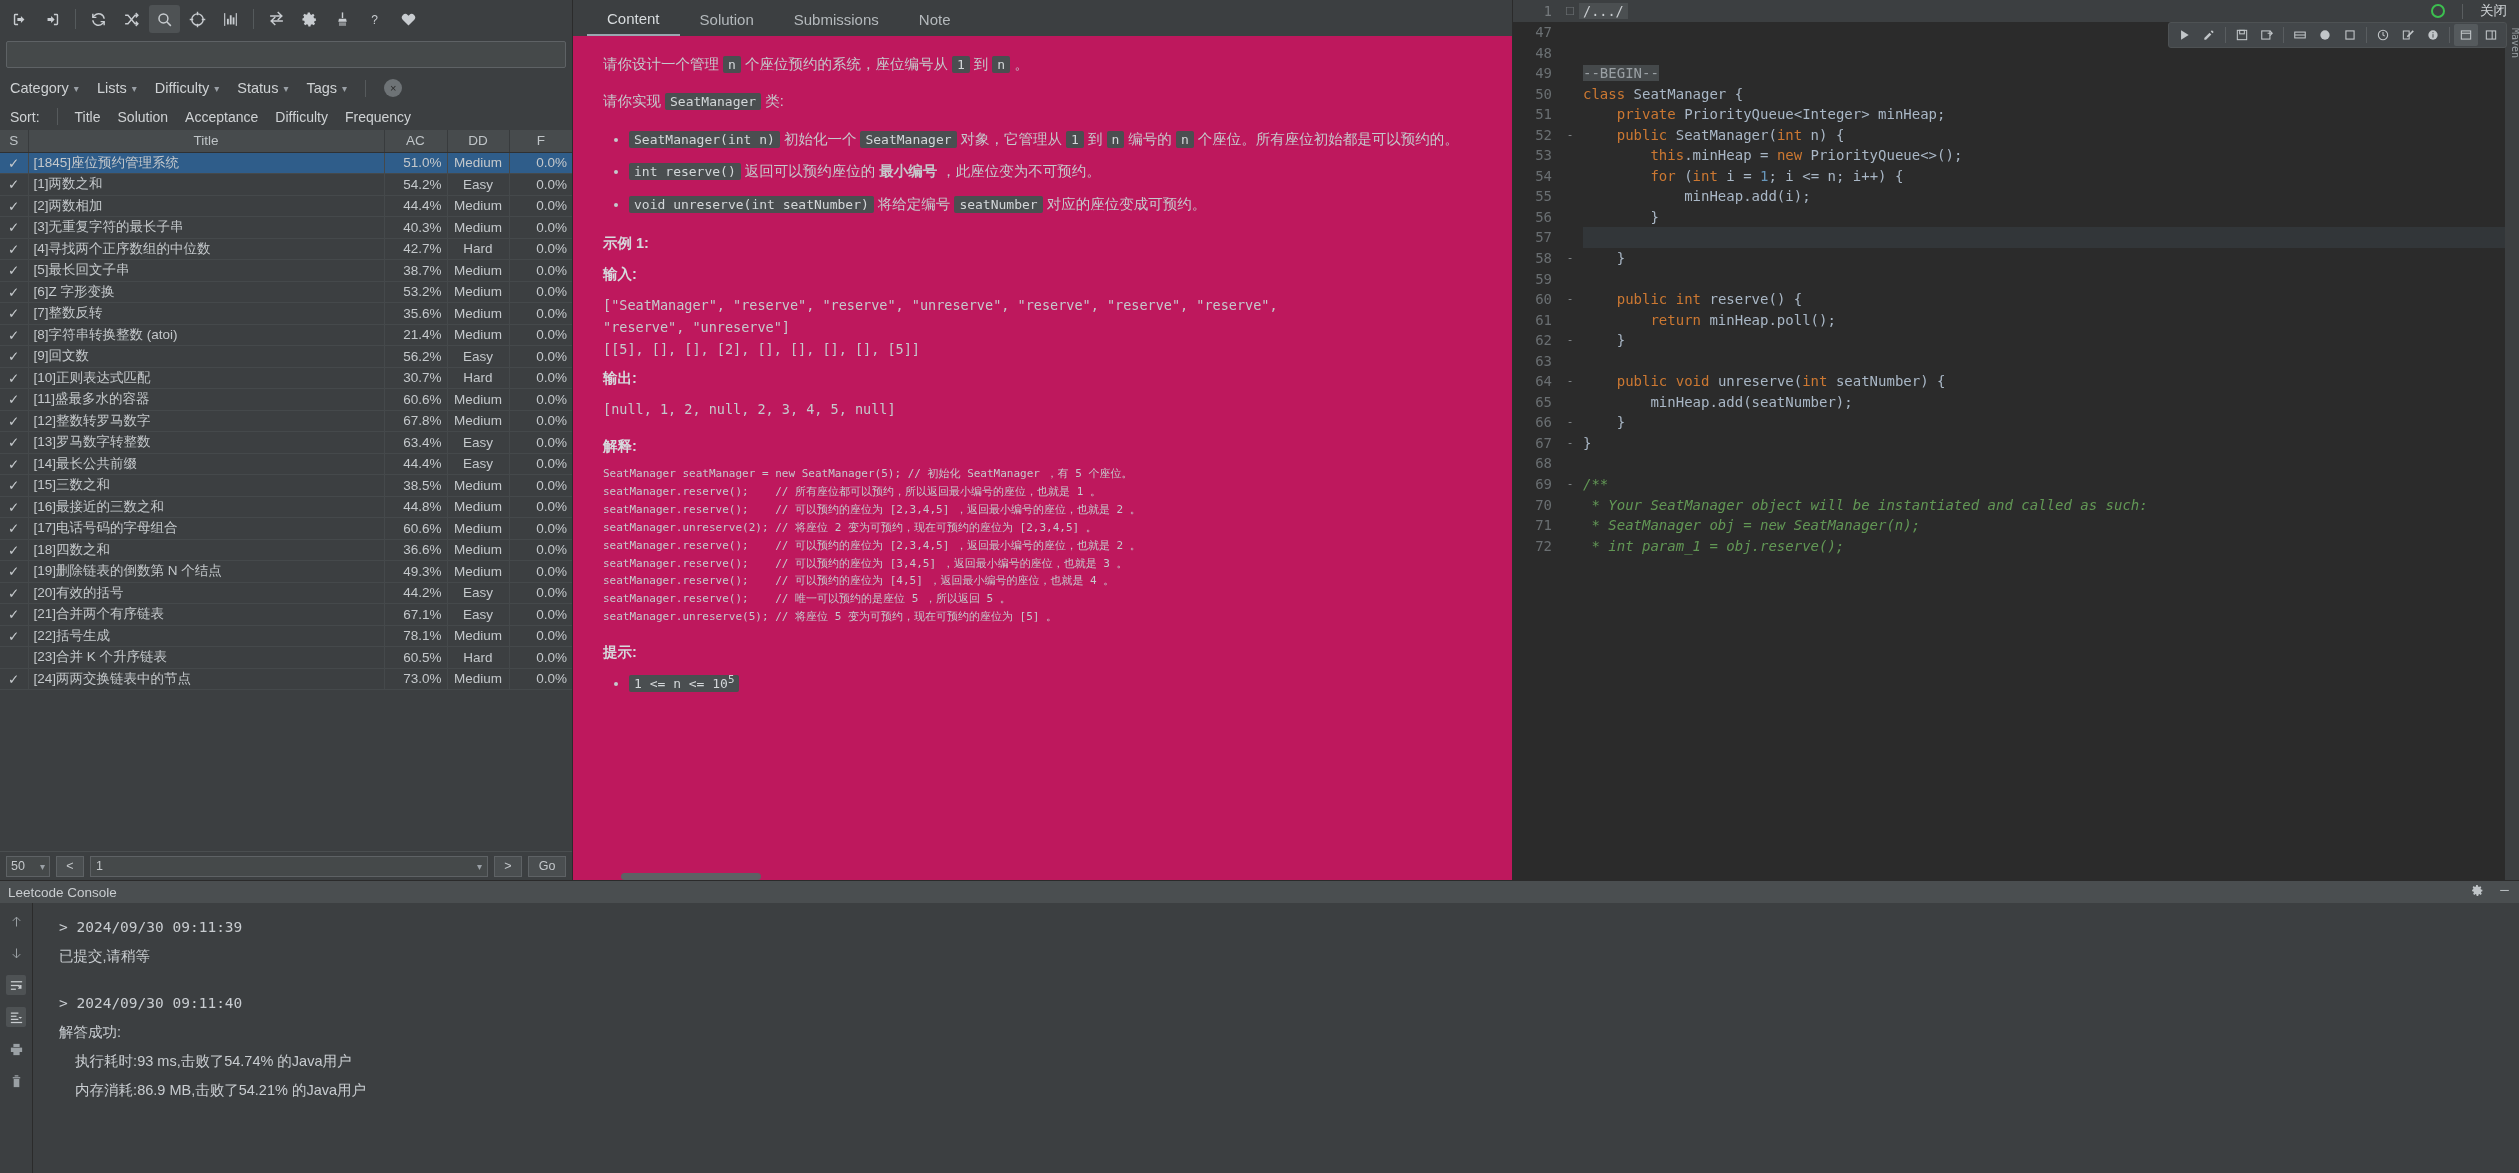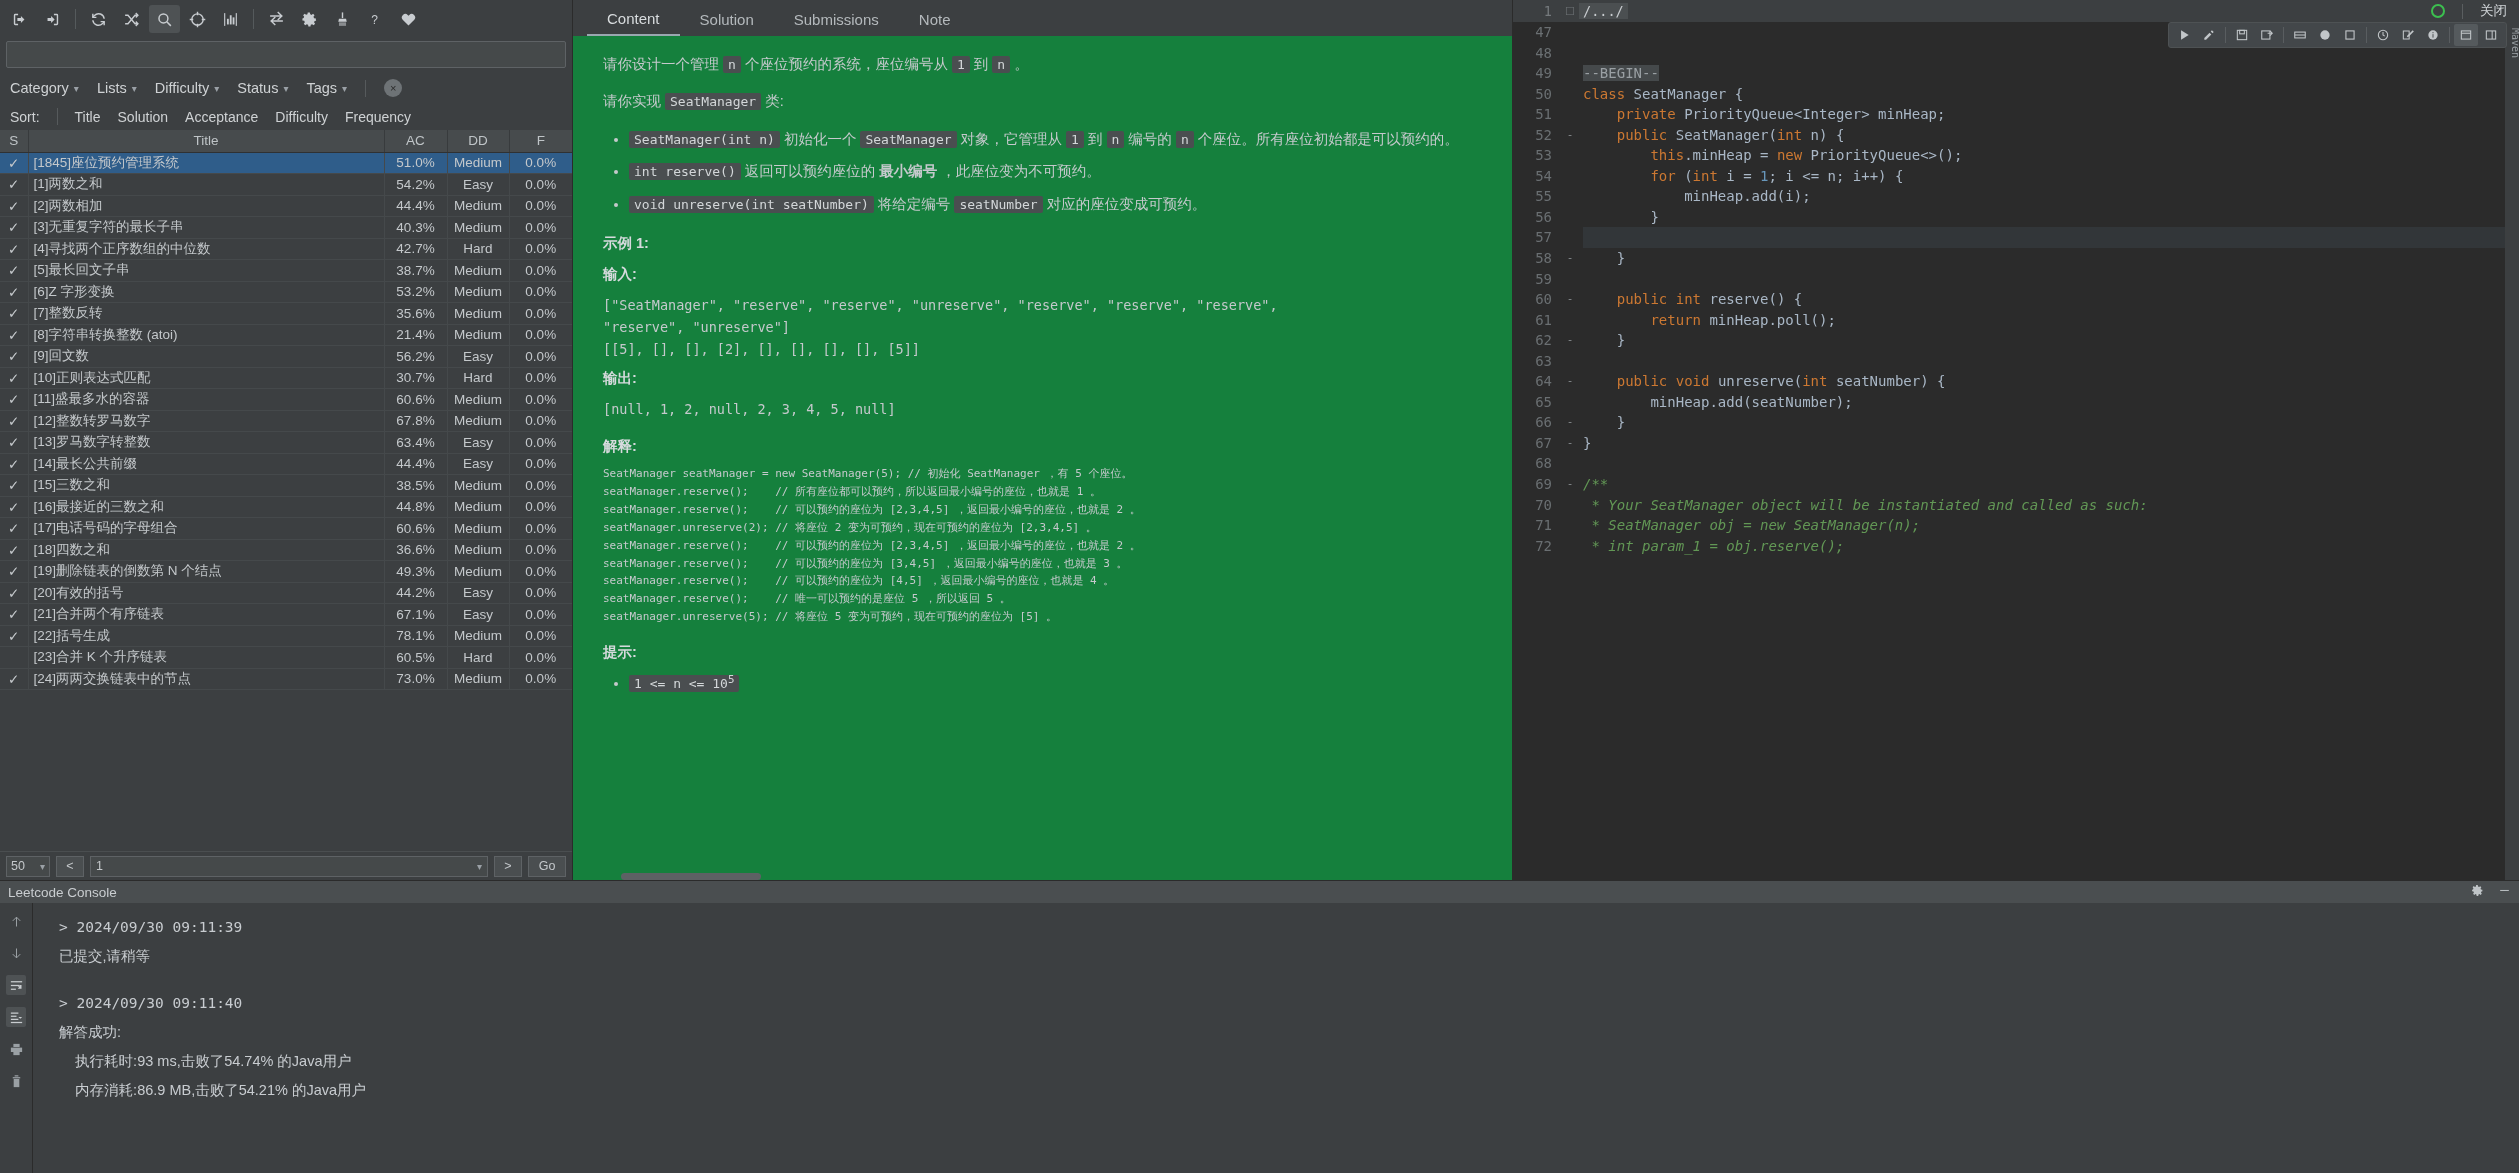--- a/index.html
+++ b/index.html
@@ -8,21 +8,21 @@
     background: #3c3f41;
     font-family: "Liberation Sans", sans-serif;
     overflow: hidden;
   }
   body { position: relative; }
 
   
   #app { position:absolute; inset:0; display:flex; flex-direction:column; }
   #top { display:flex; height:880px; }
   #left-panel { width:573px; background:#3c3f41; display:flex; flex-direction:column; border-right:1px solid #2b2b2b; }
-  #mid-panel { width:940px; background:#15803d; display:flex; flex-direction:column; border-right:1px solid #2b2b2b;}
+  #mid-panel { width:940px; background:#be185d; display:flex; flex-direction:column; border-right:1px solid #2b2b2b;}
   #right-panel { flex:1; background:#2b2b2b; display:flex; flex-direction:column; position:relative;}
 
   
   .ltoolbar { height:38px; display:flex; align-items:center; padding:0 4px; background:#3c3f41; gap:2px;}
   .tbtn { width:31px; height:28px; display:flex; align-items:center; justify-content:center; border-radius:3px; color:#c8ccd0;}
   .tbtn.active { background:#4e5254; }
   .tbtn svg { width:17px; height:17px; }
   .tsep { width:1px; height:20px; background:#555a5c; margin:0 5px; }
 
   
@@ -46,21 +46,21 @@
   table.problems th {
     background:#474b4d; color:#bfc4c7; font-weight:normal; font-size:13.5px;
     height:22px; border-right:1px solid #383b3d; border-bottom:1px solid #2f3133;
   }
   table.problems td {
     height:21.5px; border-bottom:1px solid #45494b; border-right:1px solid #45494b;
     color:#c4c8cb; padding:0 5px; white-space:nowrap; overflow:hidden;
   }
   td.c-s { width:28px; text-align:center; color:#b9bec1; }
   td.c-title { text-align:left; }
-  td.c-ac, td.c-f { width:63px; text-align:center; }
+  td.c-ac, td.c-f { width:63px; text-align:right; }
   td.c-dd { width:62px; text-align:center; }
   .d-Easy { color:#62b36b; }
   .d-Medium { color:#e0a03a; }
   .d-Hard { color:#e06c5a; }
 
   
   .pager { height:29px; display:flex; align-items:center; gap:6px; padding:0 6px; background:#3c3f41; border-top:1px solid #4a4e50; }
   .psel { height:21px; background:#45494a; border:1px solid #5e6265; color:#c4c8cb; font-size:12.5px; padding:0 4px; min-width:44px; display:flex;align-items:center;justify-content:space-between;gap:6px;}
   .pbtn { height:21px; min-width:28px; background:#4a4e50; border:1px solid #5e6265; color:#c4c8cb; font-size:12.5px; display:flex;align-items:center;justify-content:center;}
   .pinput { flex:1; height:21px; background:#45494a;border:1px solid #5e6265;color:#c4c8cb;font-size:12.5px;padding:0 5px;display:flex;align-items:center;justify-content:space-between;}

